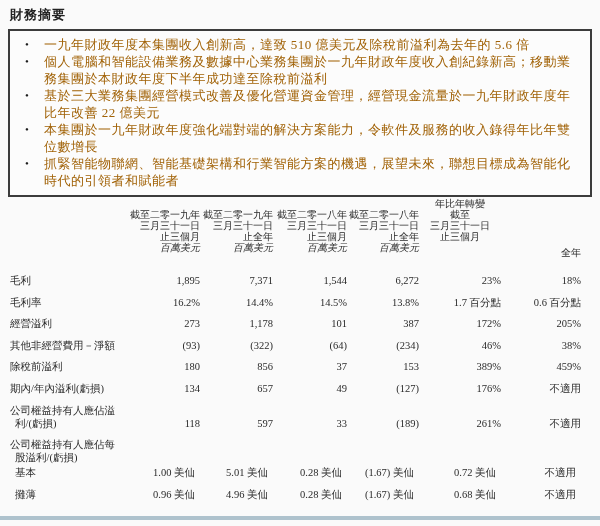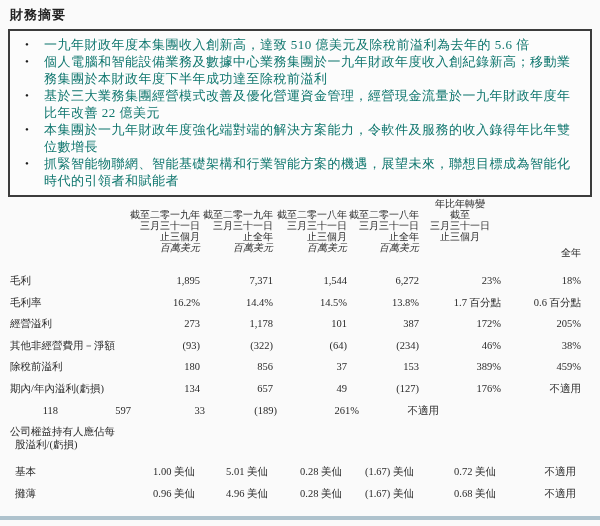--- a/index.html
+++ b/index.html
@@ -23,21 +23,21 @@
     border:2px solid #3c3c3c;
     background:#fcfcfc;
     padding:5px 10px 6px 0;
   }
   .bullet-item { display:flex; }
   .bullet-marker {
     width:34px; flex:0 0 34px; text-align:center;
     font-size:11px; line-height:17px; color:#1d1d1d;
   }
   .bullet-text {
-    flex:1; font-size:13px; line-height:17px; color:#0f766e;
+    flex:1; font-size:13px; line-height:17px; color:#a16207;
     letter-spacing:0.5px;
   }
 
   .fin-table {
     position:absolute; left:10px; right:10px; top:198px;
     font-size:10.5px; color:#2a2a2a;
   }
   .thead { display:flex; align-items:flex-start; margin-bottom:5px; padding-right:8px; }
   .hspacer { flex:0 0 40px; }
   .hcell { white-space:nowrap; }
@@ -56,21 +56,21 @@
   .tlabel .l1, .tlabel .l2 { display:block; }
   .tlabel .l2 { padding-left:5px; }
   .tlabel.indent { padding-left:5px; flex:0 0 137px; }
   .tcell { text-align:right; line-height:13px; white-space:nowrap; }
   .c1 { flex:0 0 48px; }
   .c2 { flex:0 0 73px; }
   .c3 { flex:0 0 74px; }
   .c4 { flex:0 0 72px; }
   .c5 { flex:0 0 82px; }
   .c6 { flex:0 0 80px; }
-  .section-row { margin-bottom:14px; }
+  .section-row { margin-bottom:2px; }
 
   .bottom-rule {
     position:absolute; left:0; right:0; top:516px; height:4px;
     background:#aec2cd;
   }
 </style>
 </head>
 <body>
 
 <div class="page">
@@ -204,20 +204,24 @@
       <div class="tlabel">期內/年內溢利(虧損)</div>
       <div class="tcell c1">134</div>
       <div class="tcell c2">657</div>
       <div class="tcell c3">49</div>
       <div class="tcell c4">(127)</div>
       <div class="tcell c5">176%</div>
       <div class="tcell c6">不適用</div>
     </div>
 
     <div class="trow">
+      <div class="tlabel">
+        <span class="l1">公司權益持有人應佔溢</span>
+        <span class="l2">利/(虧損)</span>
+      </div>
       <div class="tcell c1">118</div>
       <div class="tcell c2">597</div>
       <div class="tcell c3">33</div>
       <div class="tcell c4">(189)</div>
       <div class="tcell c5">261%</div>
       <div class="tcell c6">不適用</div>
     </div>
 
     <div class="trow section-row">
       <div class="tlabel">

